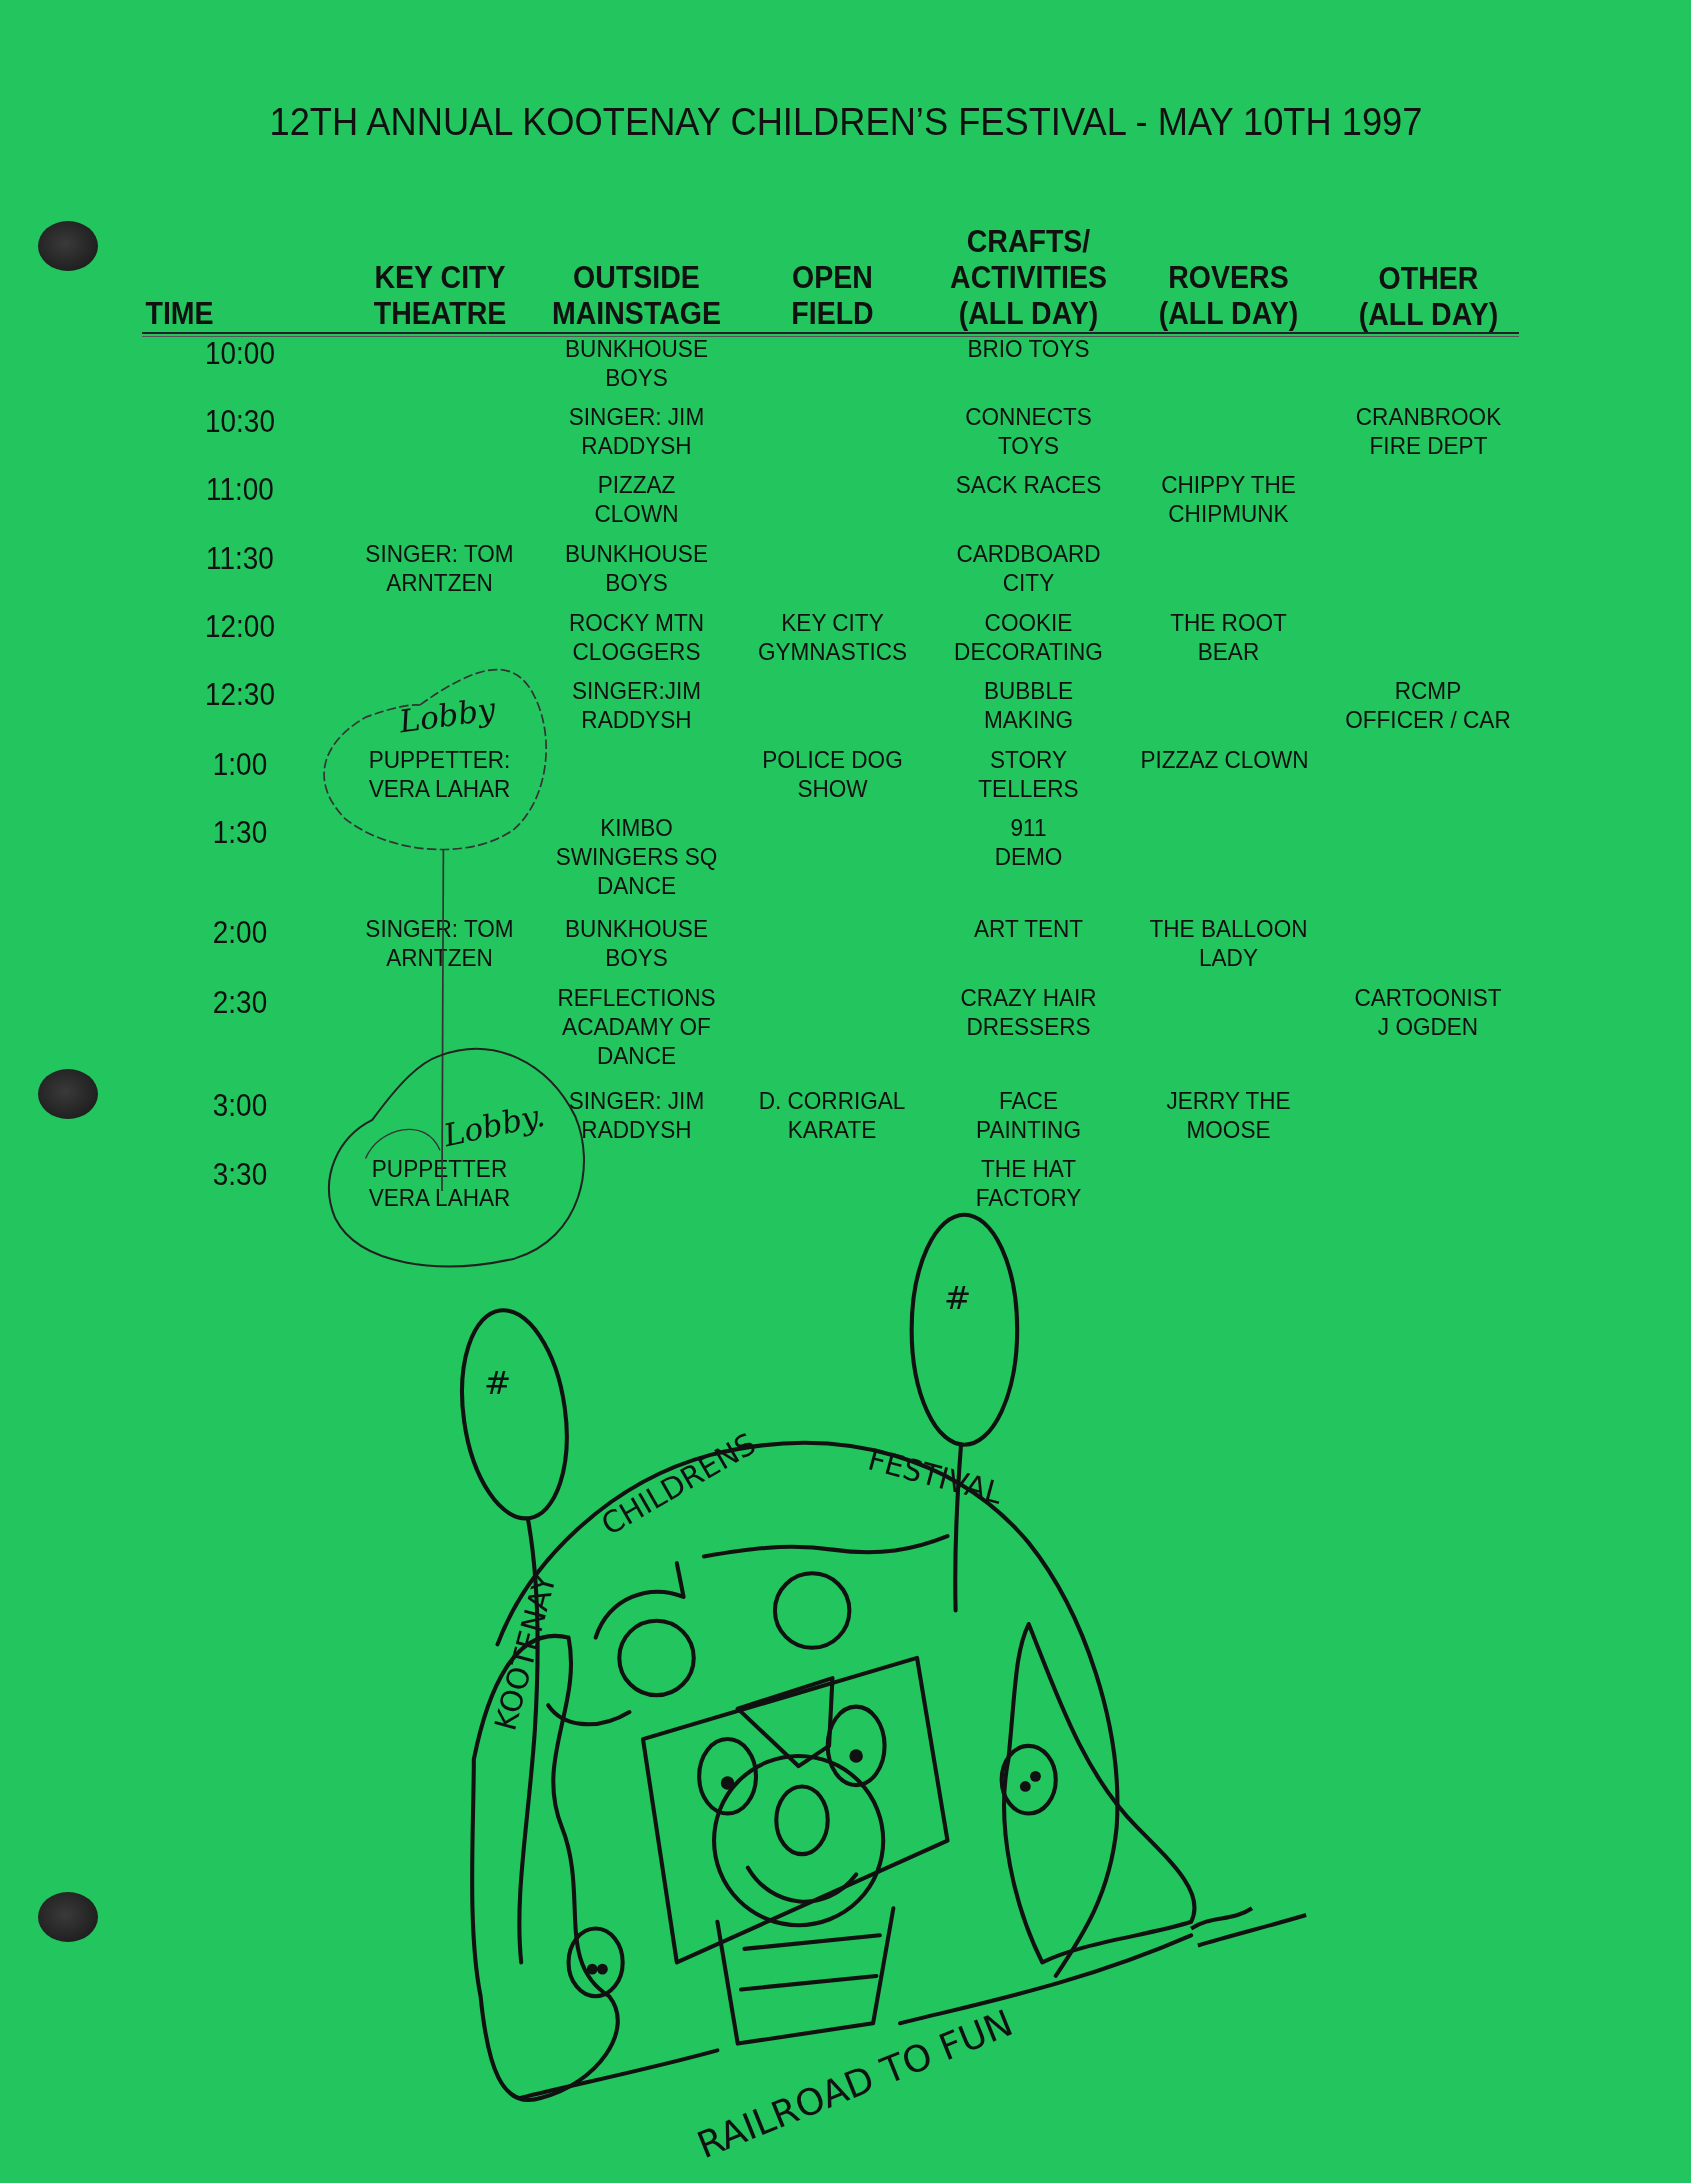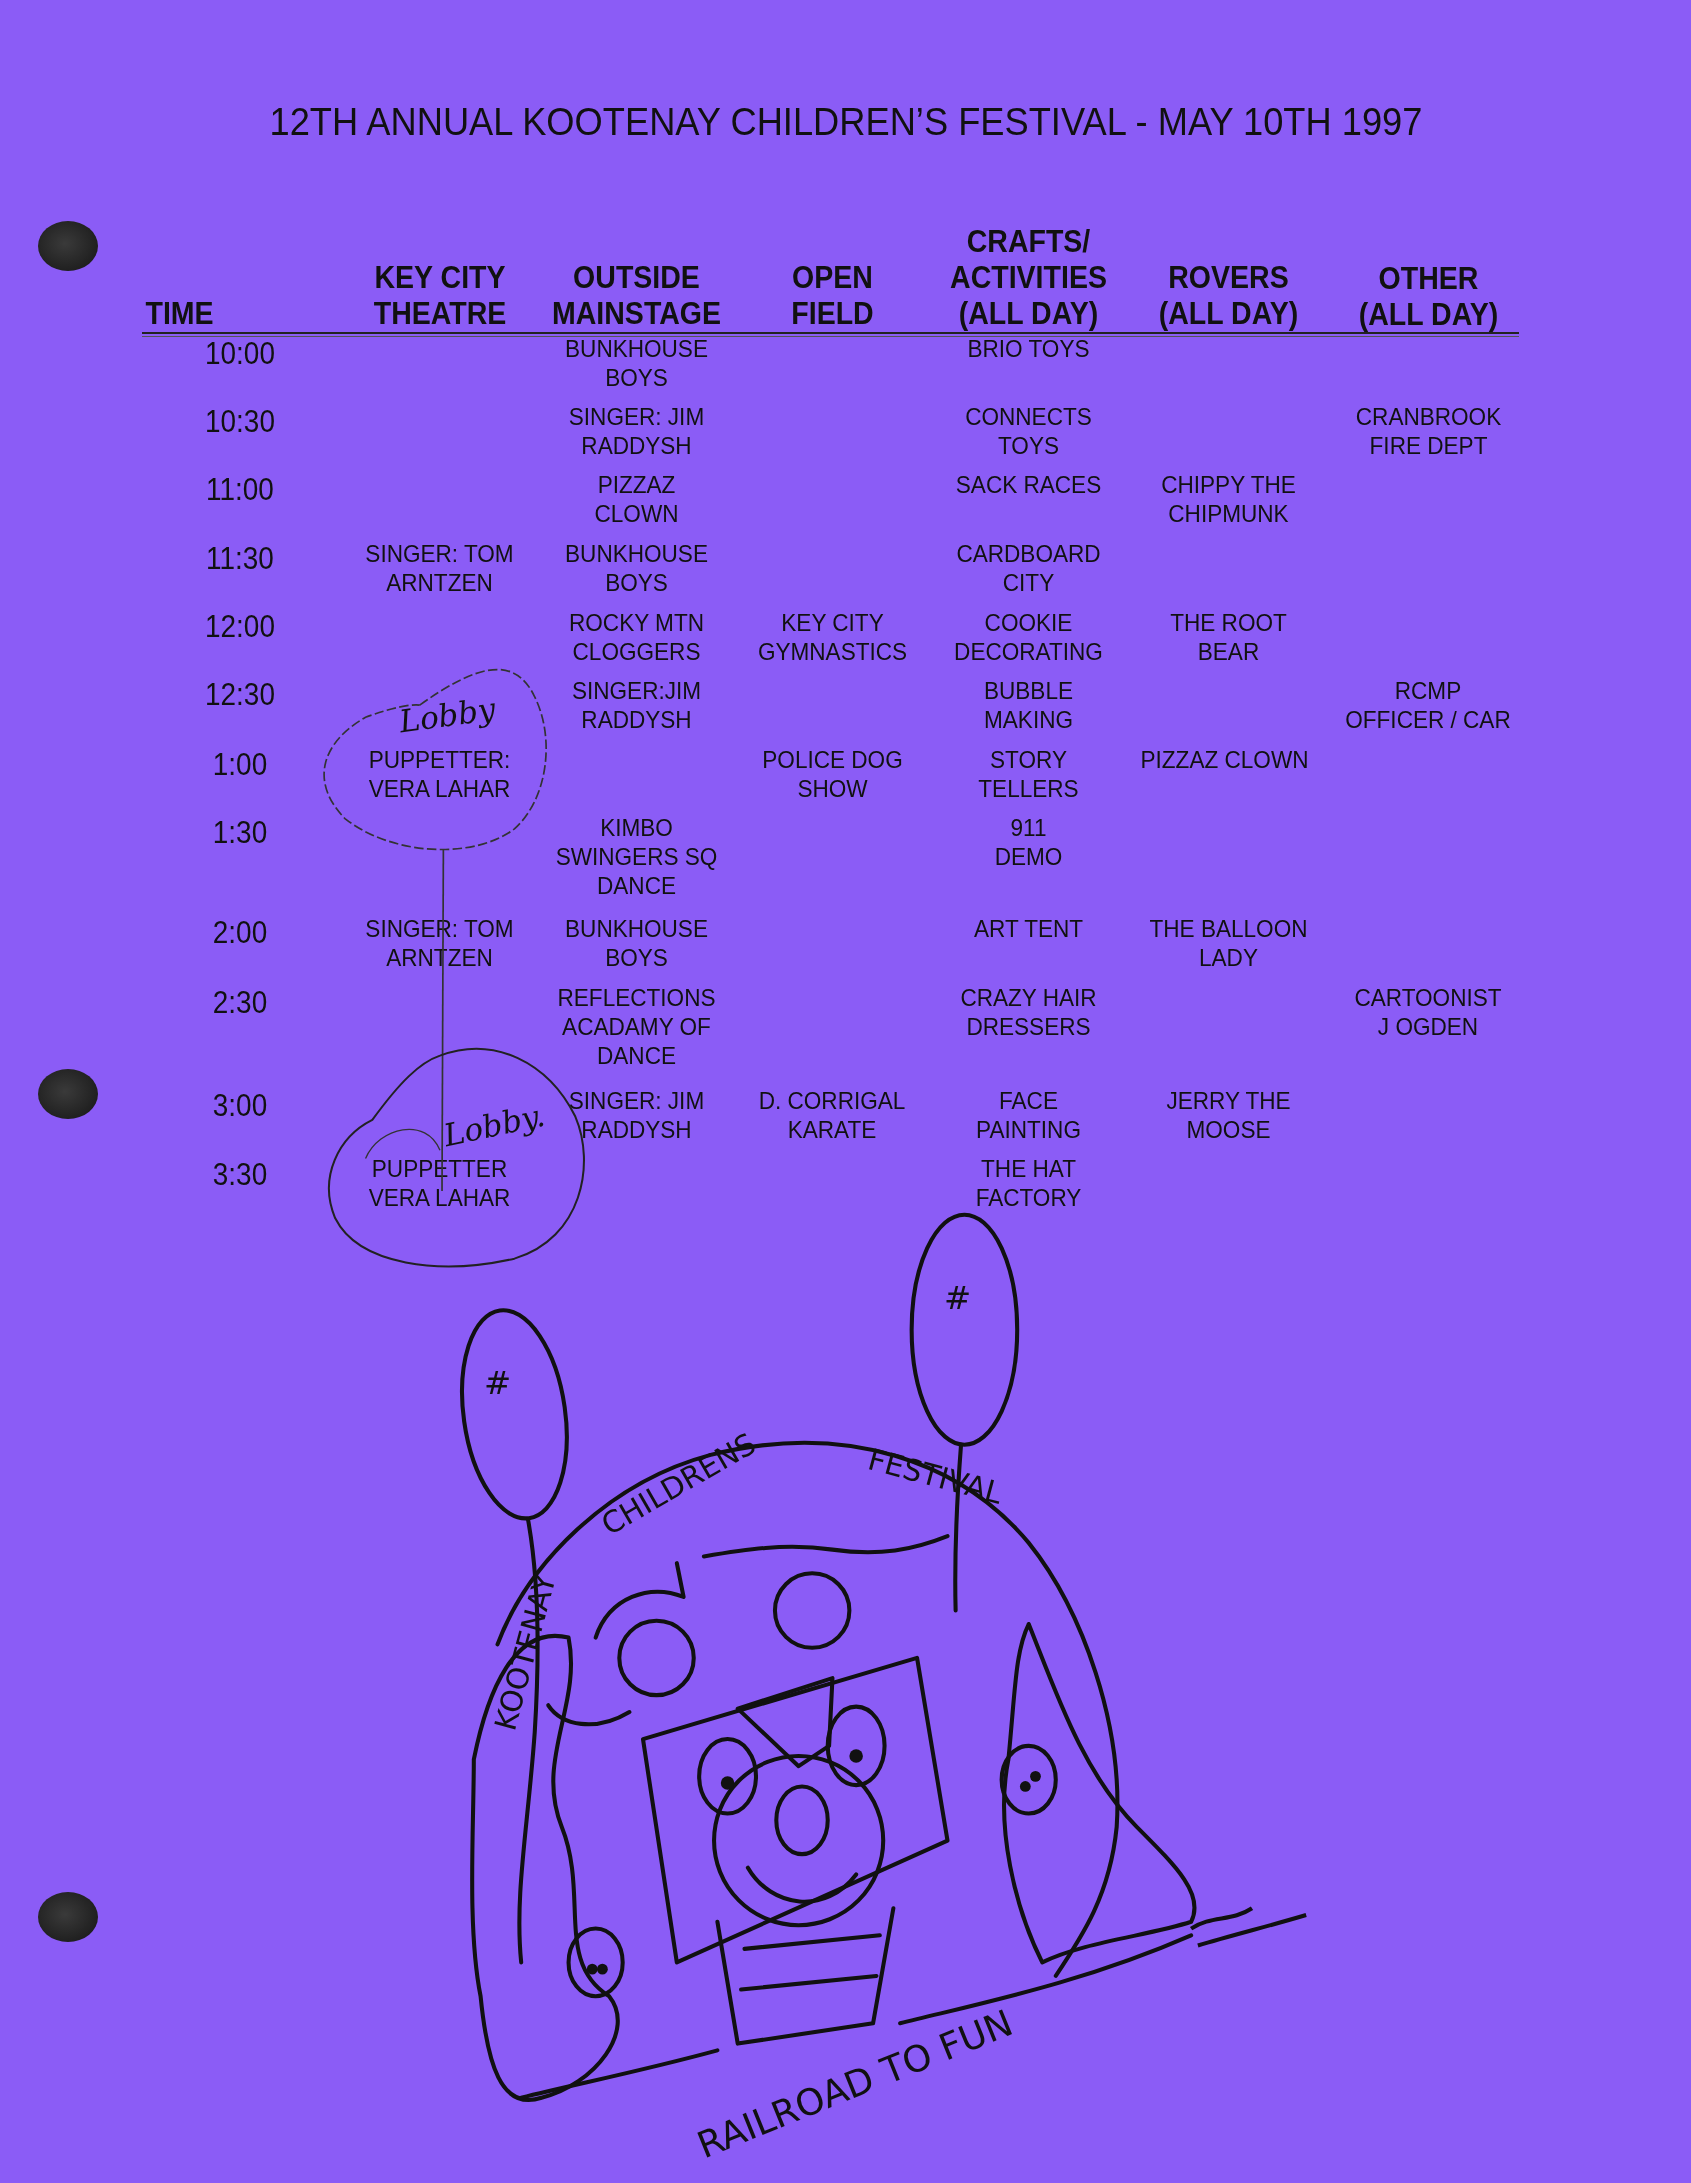--- a/index.html
+++ b/index.html
@@ -1,17 +1,17 @@
 <!DOCTYPE html>
 <html style="font-size:10.8px"><head>
 <meta charset="utf-8">
 <style>
   html, body { margin: 0; padding: 0; background: #ffffff; }
   body { width: 1692px; height: 2183px; position: relative; overflow: hidden; font-family: "Liberation Sans", sans-serif; color: #111; }
-  .page { position: absolute; left: 0; top: 0; width: 1692px; height: 2183px; background: #8b5cf6; }
+  .page { position: absolute; left: 0; top: 0; width: 1692px; height: 2183px; background: #22c55e; }
 
   .punch { position: absolute; width: 60px; height: 50px; border-radius: 50%; background: radial-gradient(ellipse at 45% 45%, #3a3a3a 0%, #202020 70%, #151515 100%); }
 
   .title { position: absolute; left: 0; top: 100px; width: 1692px; text-align: center; font-size: 39px; letter-spacing: 0px; transform: scaleX(0.93); transform-origin: 846px 0; white-space: nowrap; }
 
   .hdr { position: absolute; text-align: center; font-weight: bold; font-size: 31px; line-height: 36px; transform: scaleX(0.92); white-space: nowrap; }
   .rule { position: absolute; left: 142px; width: 1377px; top: 332px; height: 2px; background: #222; }
   .rule2 { position: absolute; left: 142px; width: 1377px; top: 336px; height: 1.4px; background: #555; }
 
   .time { position: absolute; left: 196px; width: 88px; text-align: center; font-size: 31px; line-height: 31px; transform: scaleX(0.9); }

